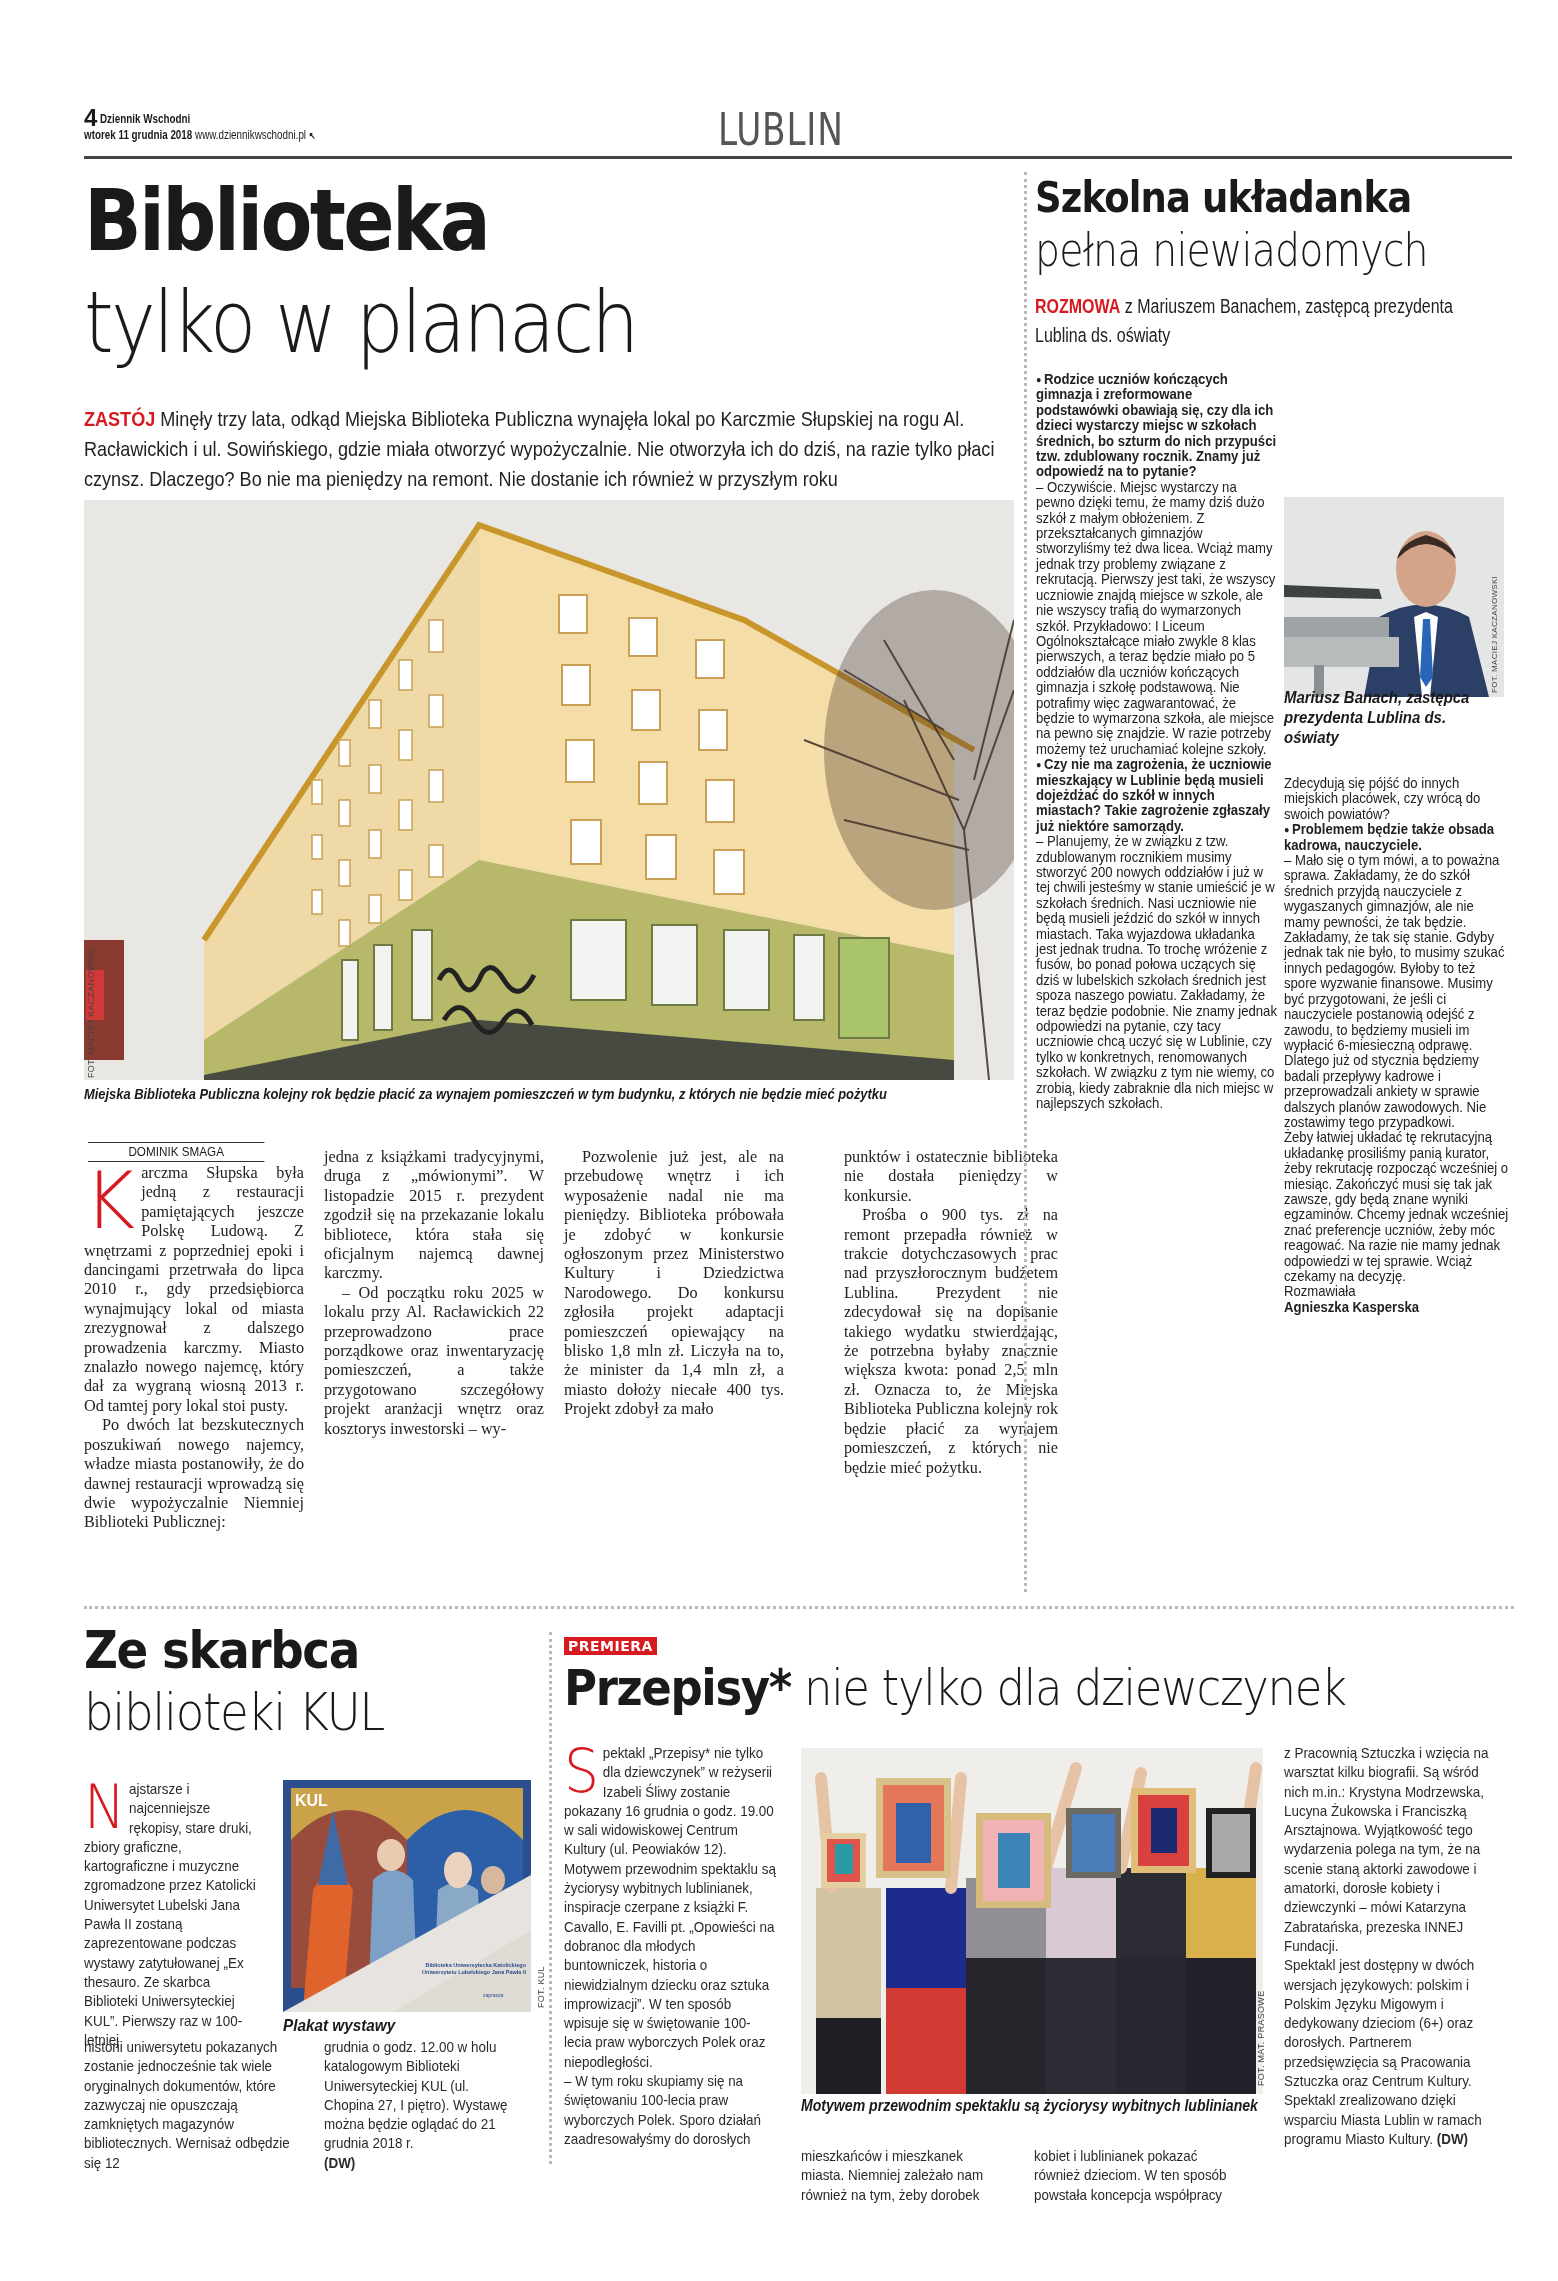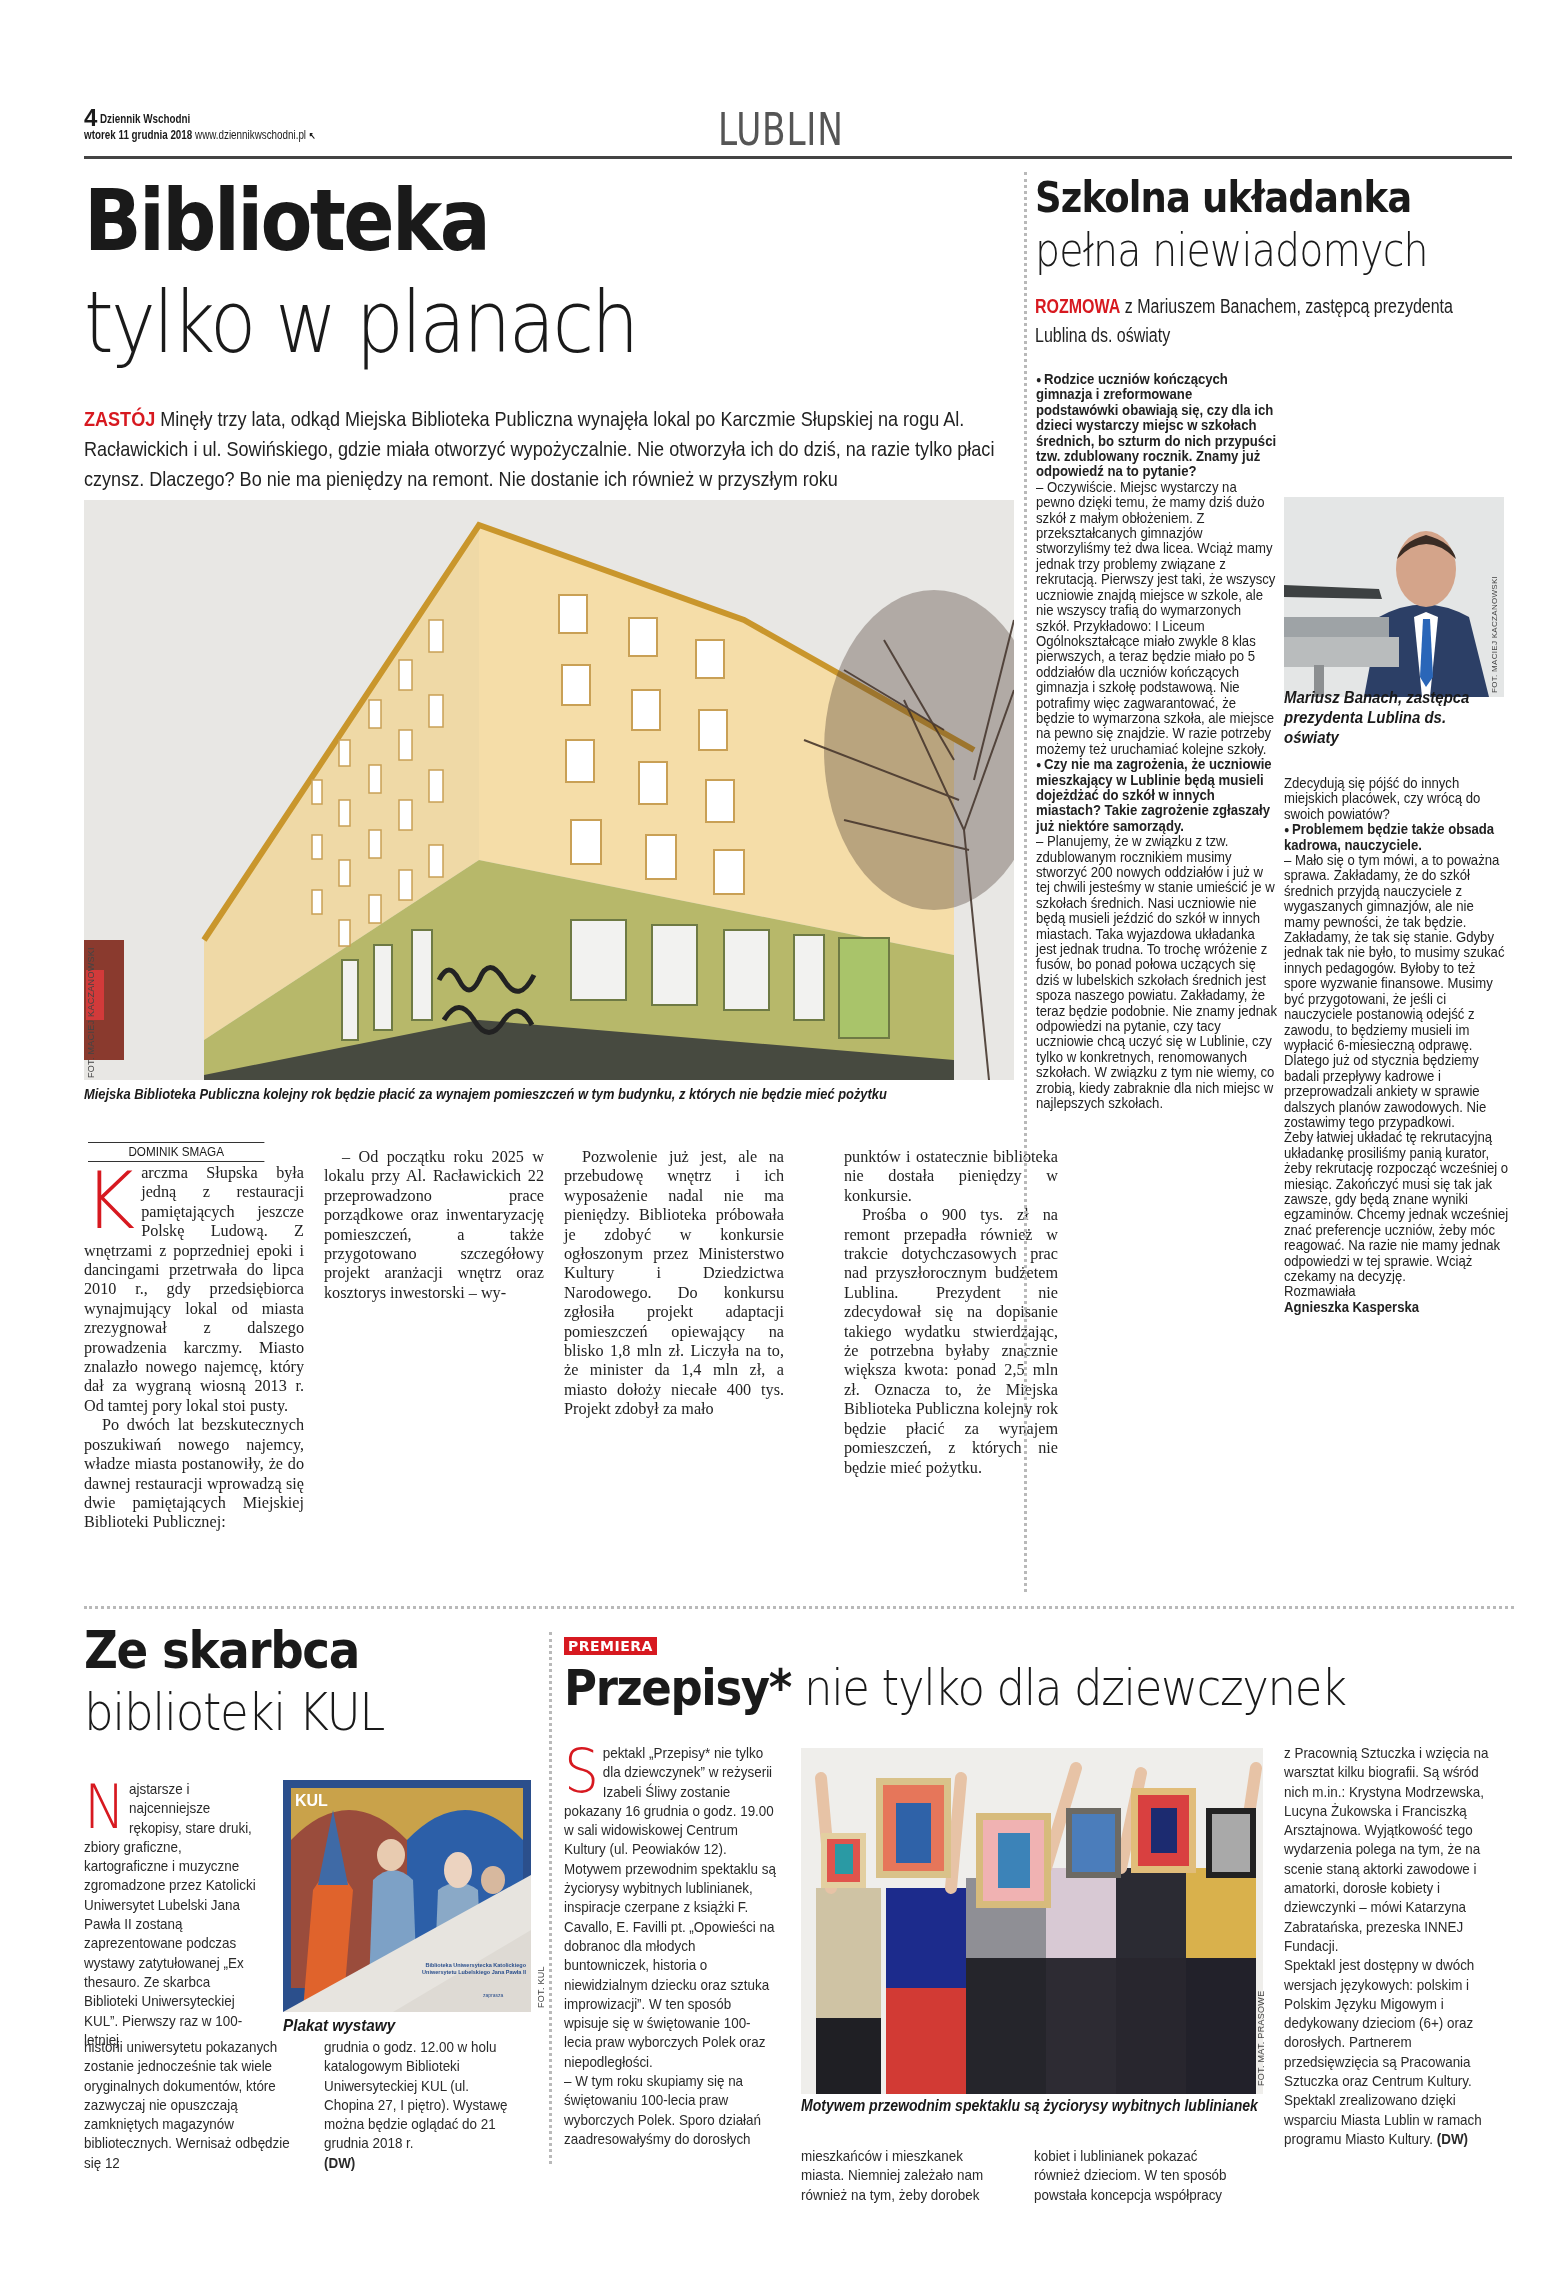--- a/index.html
+++ b/index.html
@@ -175,23 +175,24 @@
   <div class="abs photo-credit-v" style="left:2px; top:578px;">FOT. MACIEJ KACZANOWSKI</div>
 </div>
 
 <div class="abs caption">Miejska Biblioteka Publiczna kolejny rok będzie płacić za wynajem pomieszczeń w tym budynku, z których nie będzie mieć pożytku</div>
 
 <div class="abs byline">DOMINIK SMAGA</div>
 
 <div class="abs col" style="left:84px; top:1164px; width:220px;">
   <span class="dropcap-k">K</span>
   <p class="noind">arczma Słupska była jedną z restauracji pamiętających jeszcze Polskę Ludową. Z wnętrzami z poprzedniej epoki i dancingami przetrwała do lipca 2010 r., gdy przedsiębiorca wynajmujący lokal od miasta zrezygnował z dalszego prowadzenia karczmy. Miasto znalazło nowego najemcę, który dał za wygraną wiosną 2013 r. Od tamtej pory lokal stoi pusty.</p>
-  <p>Po dwóch lat bezskutecznych poszukiwań nowego najemcy, władze miasta postanowiły, że do dawnej restauracji wprowadzą się dwie pamiętających Miejskiej Biblioteki Publicznej:</p>
+  <p>Po dwóch lat bezskutecznych poszukiwań nowego najemcy, władze miasta postanowiły, że do dawnej restauracji wprowadzą się dwie wypożyczalnie Niemniej Biblioteki Publicznej:</p>
 </div>
 <div class="abs col" style="left:324px; top:1148px; width:220px;">
+  <p class="noind">jedna z książkami tradycyjnymi, druga z „mówionymi”. W listopadzie 2015 r. prezydent zgodził się na przekazanie lokalu bibliotece, która stała się oficjalnym najemcą dawnej karczmy.</p>
   <p>– Od początku roku 2025 w lokalu przy Al. Racławickich 22 przeprowadzono prace porządkowe oraz inwentaryzację pomieszczeń, a także przygotowano szczegółowy projekt aranżacji wnętrz oraz kosztorys inwestorski – wy-</p>
 </div>
 <div class="abs col" style="left:564px; top:1148px; width:220px;">
   <p>Pozwolenie już jest, ale na przebudowę wnętrz i ich wyposażenie nadal nie ma pieniędzy. Biblioteka próbowała je zdobyć w konkursie ogłoszonym przez Ministerstwo Kultury i Dziedzictwa Narodowego. Do konkursu zgłosiła projekt adaptacji pomieszczeń opiewający na blisko 1,8 mln zł. Liczyła na to, że minister da 1,4 mln zł, a miasto dołoży niecałe 400 tys. Projekt zdobył za mało</p>
 </div>
 <div class="abs col" style="left:804px; top:1148px; width:214px;margin-left:40px;">
   <p class="noind">punktów i ostatecznie biblioteka nie dostała pieniędzy w konkursie.</p>
   <p>Prośba o 900 tys. zł na remont przepadła również w trakcie dotychczasowych prac nad przyszłorocznym budżetem Lublina. Prezydent nie zdecydował się na dopisanie takiego wydatku stwierdzając, że potrzebna byłaby znacznie większa kwota: ponad 2,5 mln zł. Oznacza to, że Miejska Biblioteka Publiczna kolejny rok będzie płacić za wynajem pomieszczeń, z których nie będzie mieć pożytku.</p>
 </div>
 

